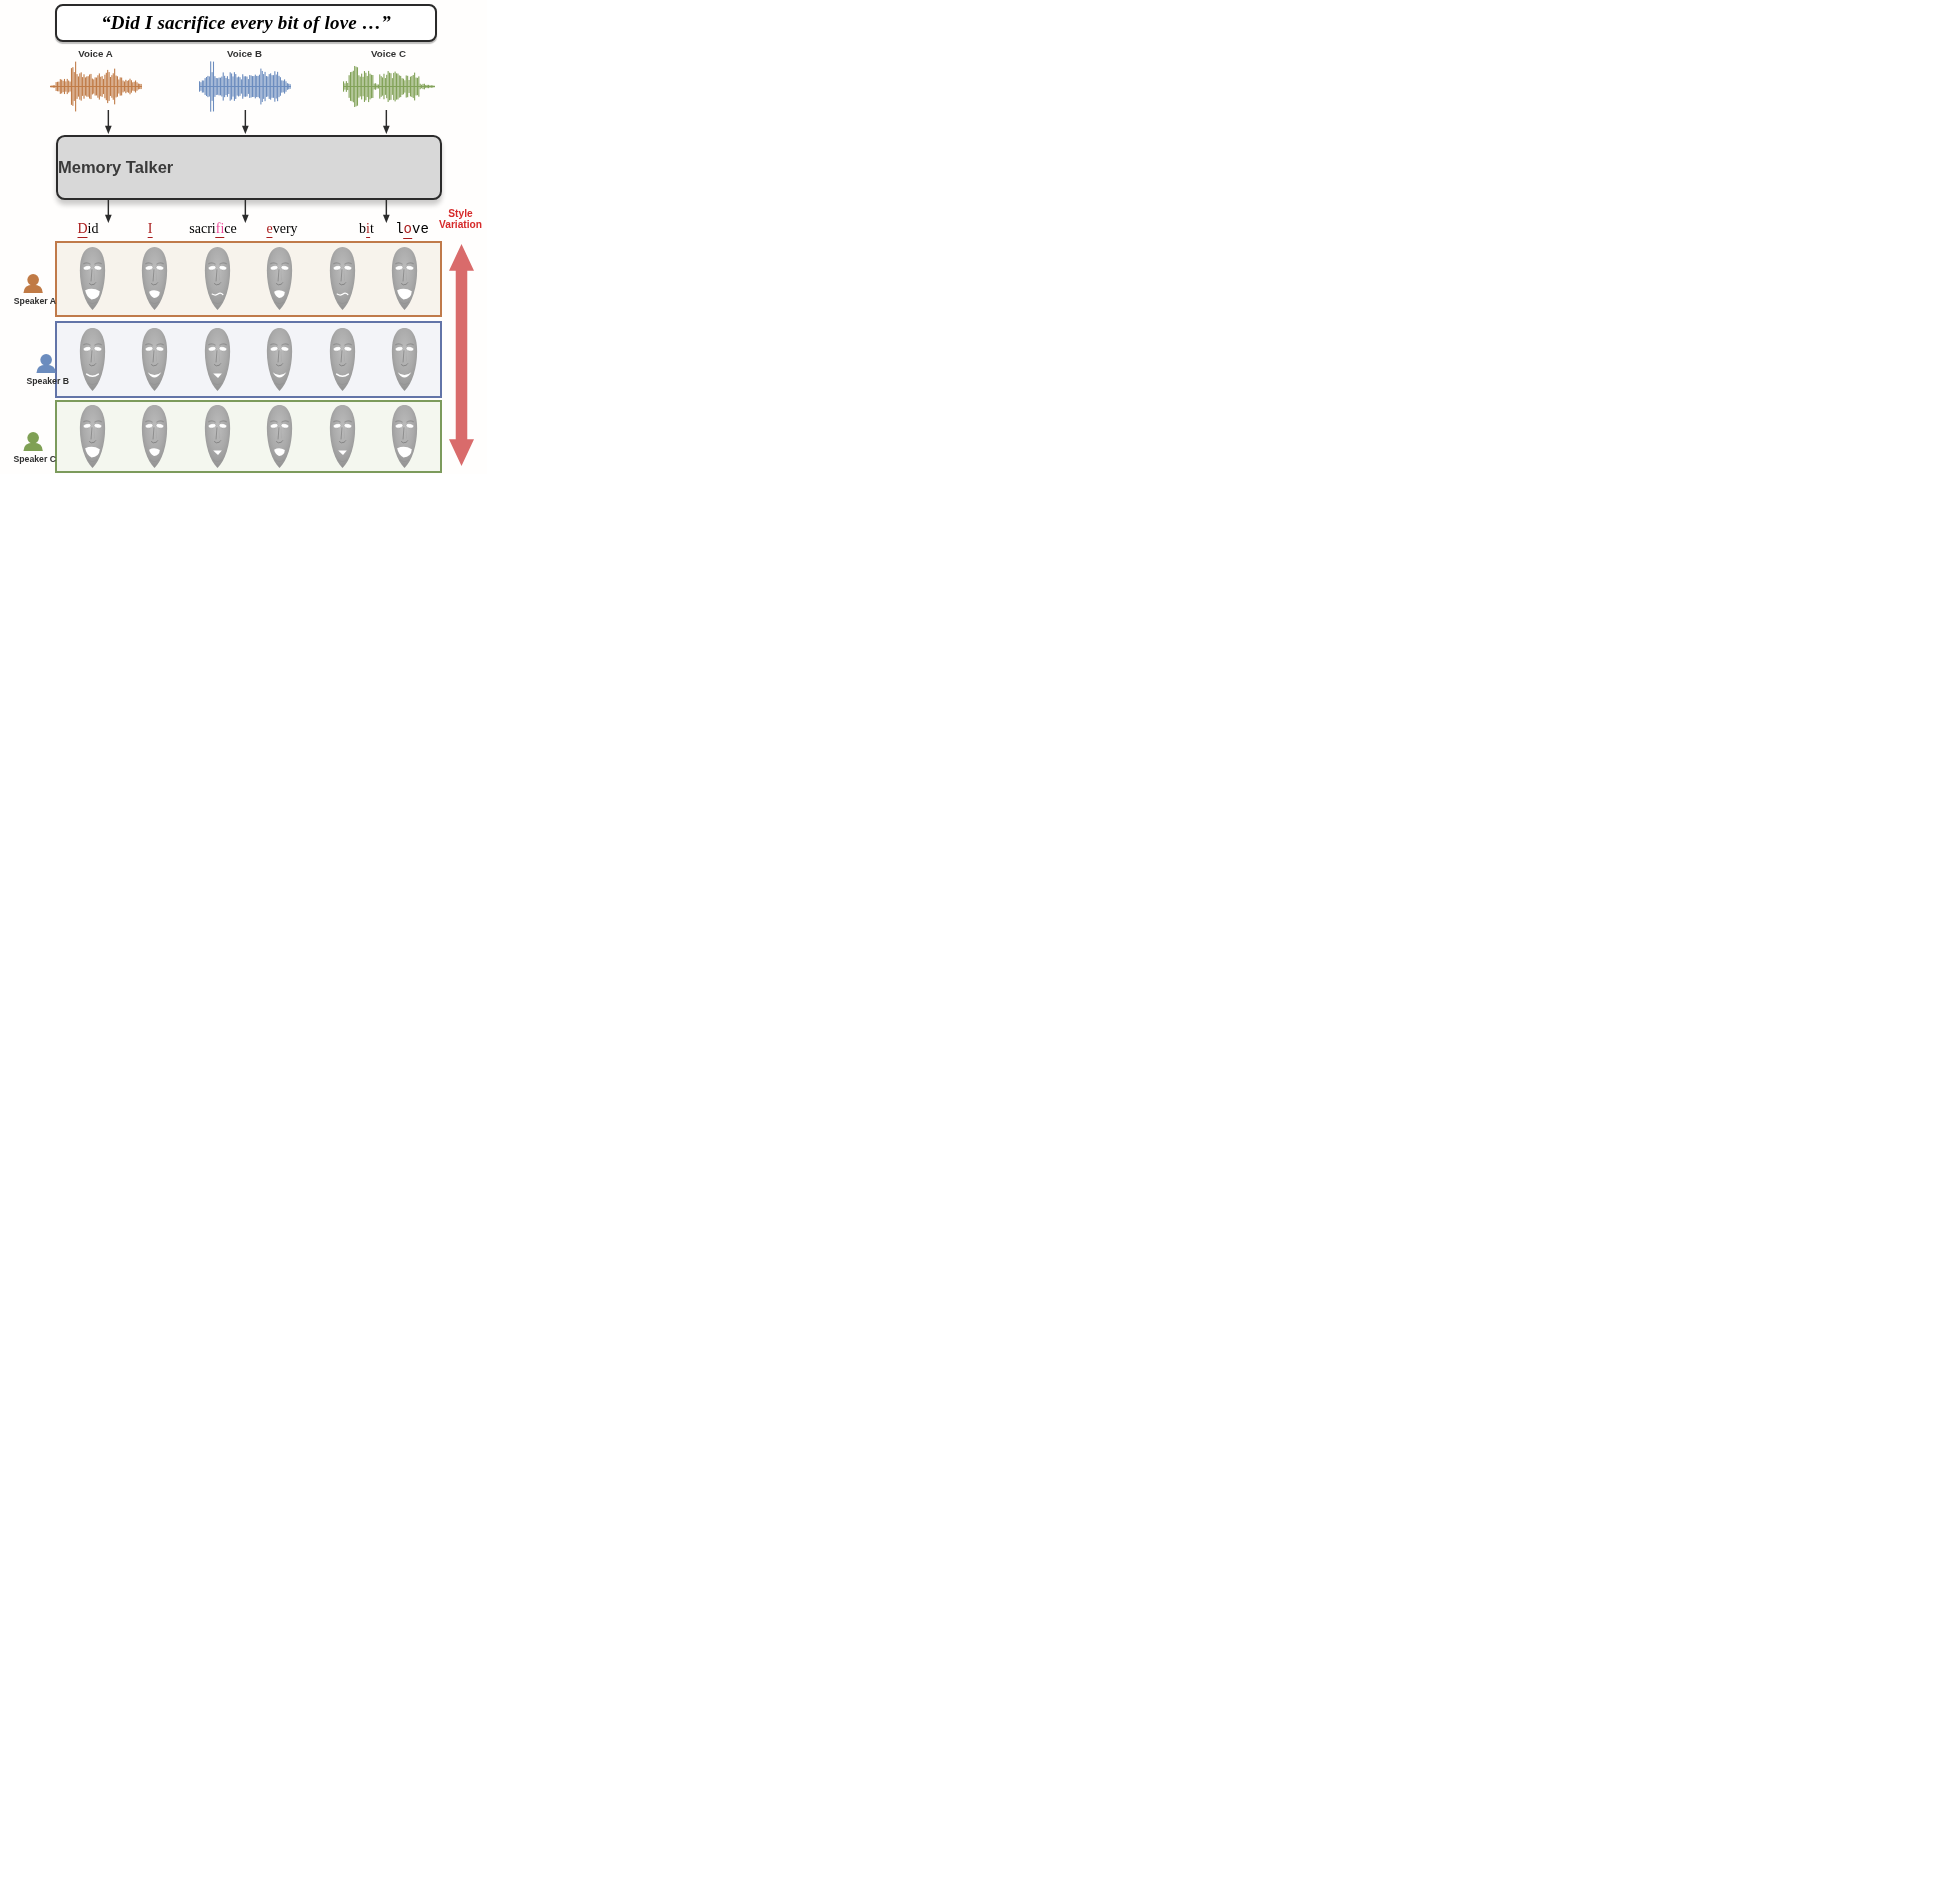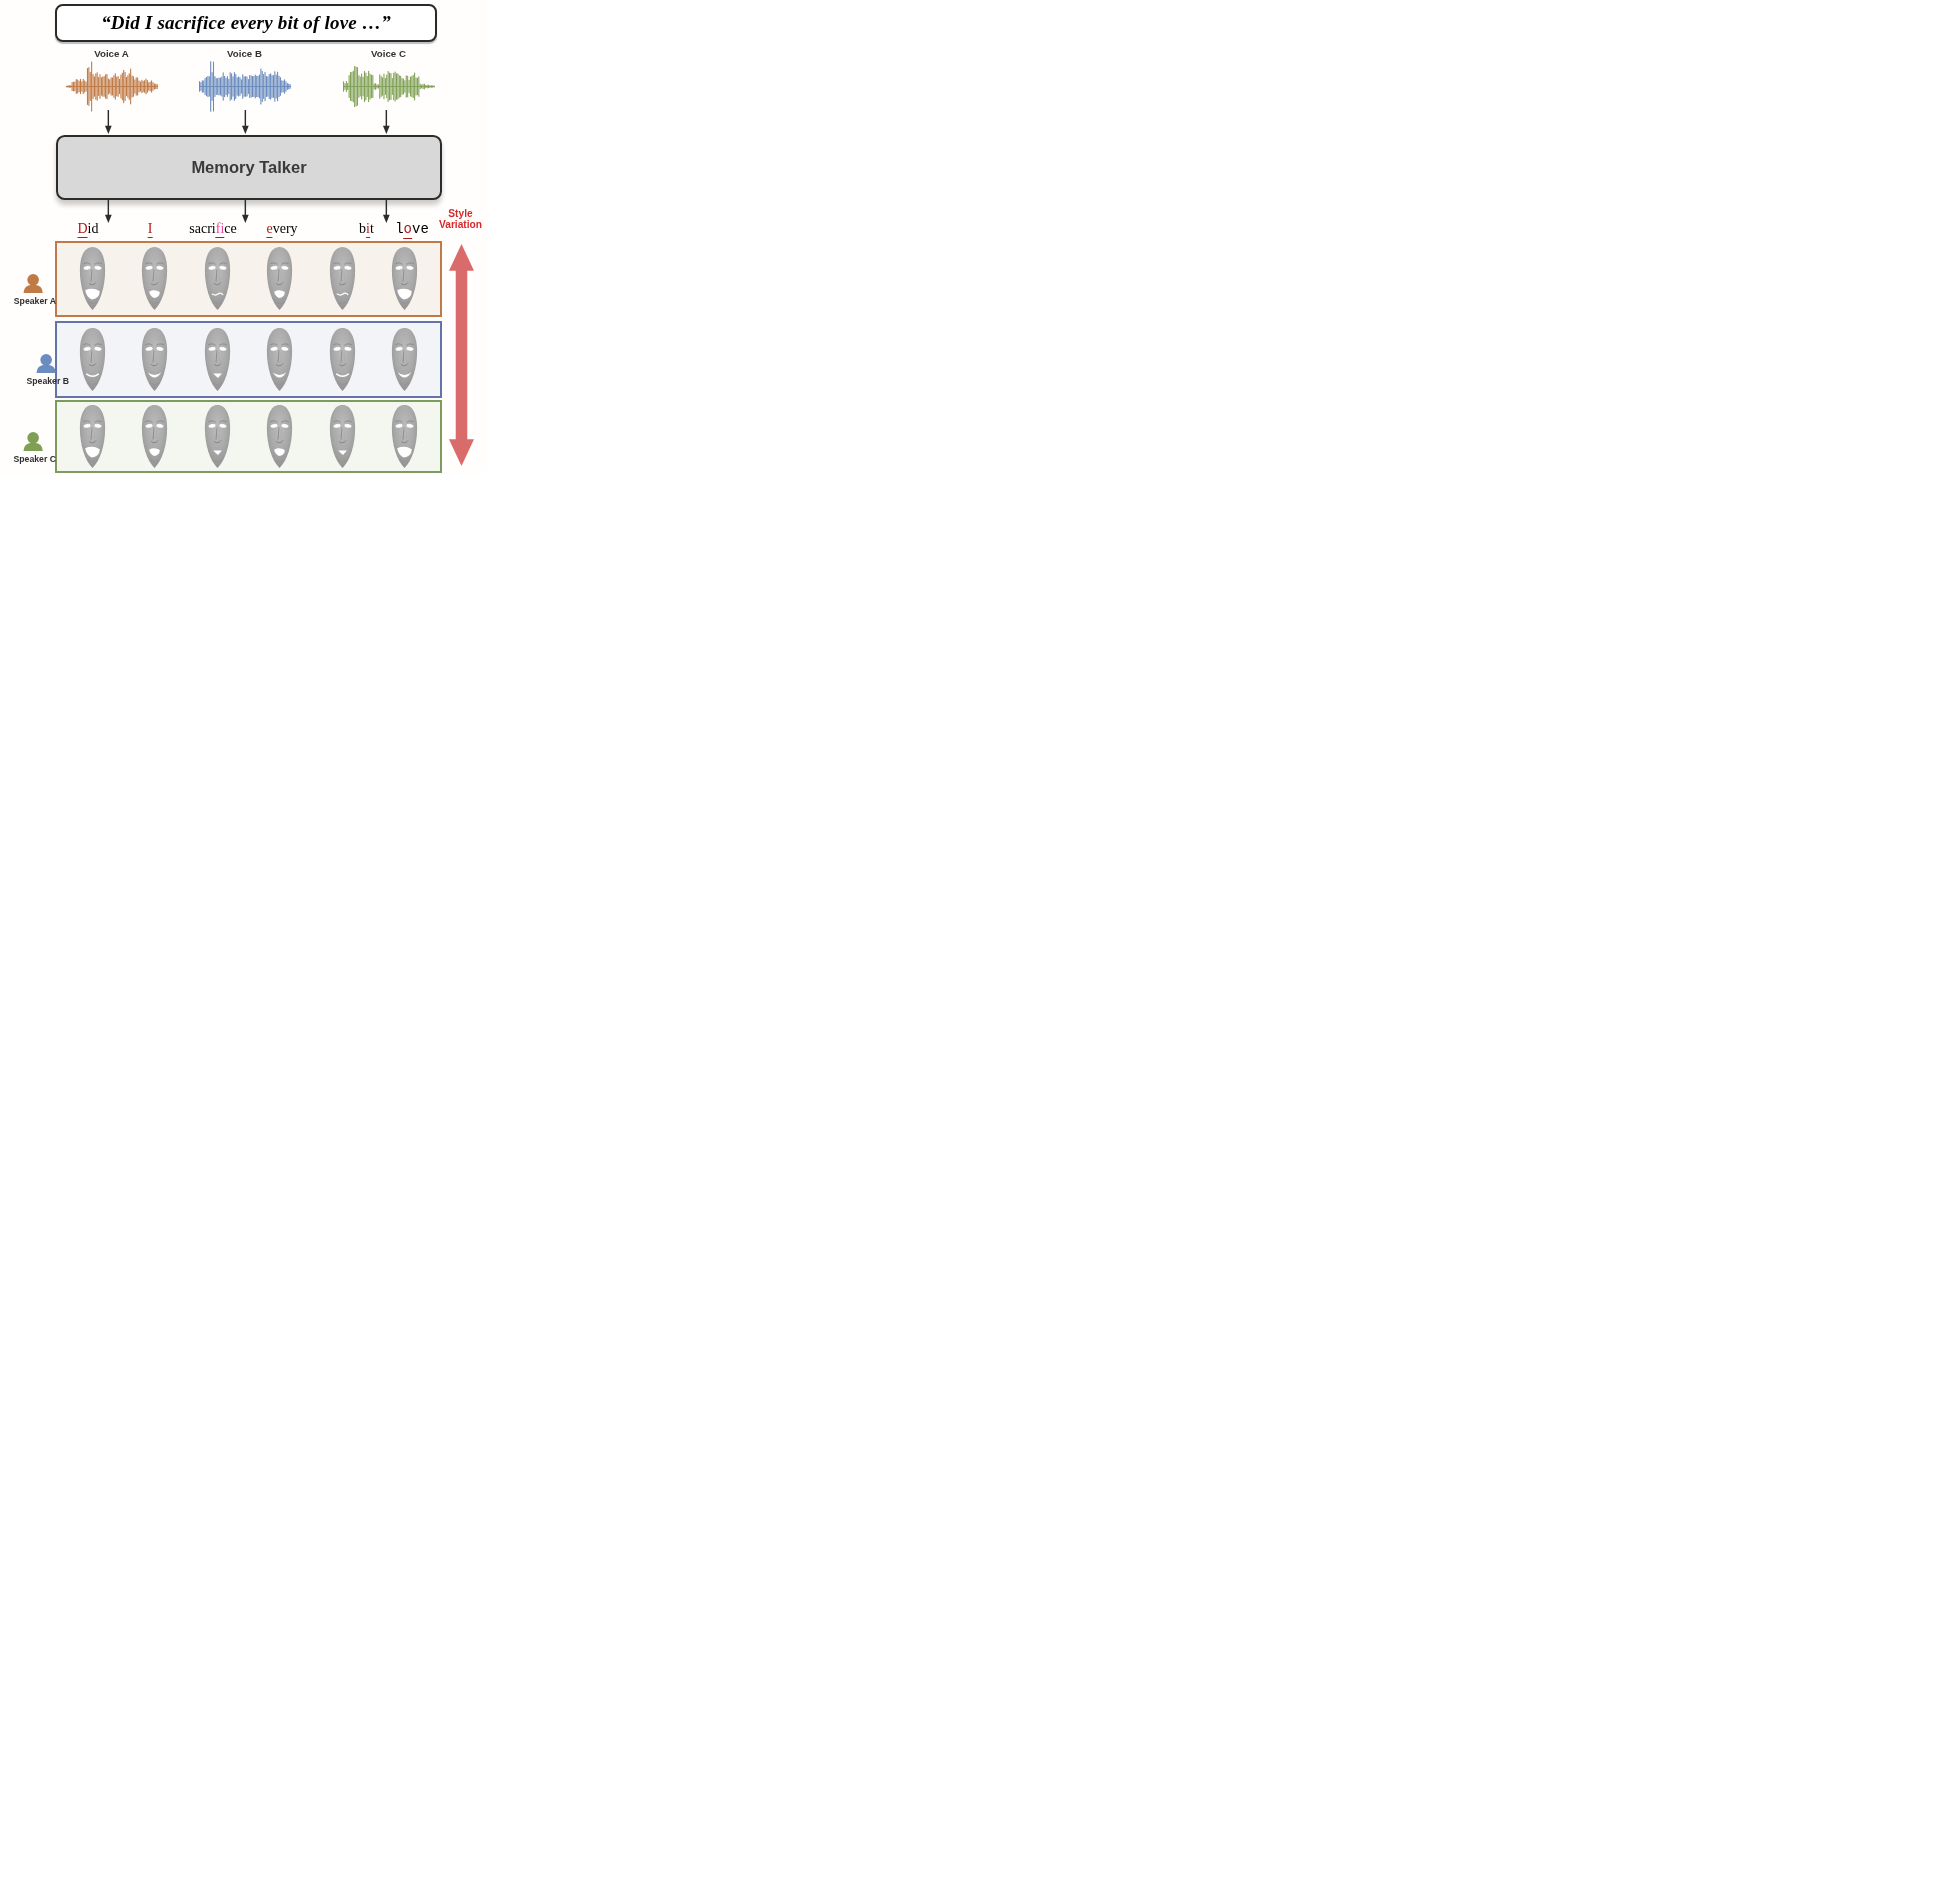--- a/index.html
+++ b/index.html
@@ -13,21 +13,21 @@
     font-size:19px;color:#000;letter-spacing:0.2px;white-space:nowrap;}
 
   .voice-col{position:absolute;top:48px;width:97px;text-align:center;}
   .voice-label{font-size:9.7px;font-weight:bold;color:#333;}
   .voice-wave{display:block;margin:1.9px auto 0;}
 
   .arrow-black{position:absolute;}
 
   .model-box{position:absolute;left:56px;top:135px;width:386px;height:65px;
     background:#d8d8d8;border:2.9px solid #2b2b2b;border-radius:8.7px;
-    display:flex;align-items:center;justify-content:center;
+    display:flex;align-items:center;justify-content:flex-start;
     box-shadow:0 4.4px 5.8px rgba(0,0,0,.2);box-sizing:border-box;}
   .model-label{font-size:16.5px;font-weight:bold;color:#3a3a3a;}
 
   .word{position:absolute;top:221px;transform:translateX(-50%);
     font-family:"Liberation Serif",serif;font-size:14px;color:#000;white-space:nowrap;}
   .word .red{color:#a91d1d;border-bottom:1.9px solid #a91d1d;padding-bottom:1px;}
 
   .style-variation{position:absolute;left:435px;top:208px;width:51px;text-align:center;
     font-weight:bold;font-size:10.2px;line-height:1.12;}
   .style-arrow{position:absolute;left:449px;top:243px;}
@@ -53,21 +53,21 @@
   </defs>
 </svg>
 
 <div id="canvas">
 
   <div class="quote-box">
     <span class="quote-text">“Did I sacrifice every bit of love …”</span>
   </div>
 
   <div id="voices">
-      <div class="voice-col" style="left: 63px; text-align: center;">
+      <div class="voice-col" style="left: 47px; text-align: center;">
         <div class="voice-label">Voice A</div>
         <svg class="voice-wave" width="92" height="51" viewBox="0 0 190 105">
           <rect x="0.0" y="51.0" width="2.25" height="3.0" fill="#c07b47"></rect>
           <rect x="2.9" y="50.2" width="2.25" height="4.5" fill="#c07b47"></rect>
           <rect x="5.8" y="50.0" width="2.25" height="5.0" fill="#c07b47"></rect>
           <rect x="8.6" y="49.9" width="2.25" height="5.2" fill="#c07b47"></rect>
           <rect x="11.5" y="43.4" width="2.25" height="18.3" fill="#c07b47"></rect>
           <rect x="14.4" y="42.8" width="2.25" height="19.5" fill="#c07b47"></rect>
           <rect x="17.3" y="42.4" width="2.25" height="20.2" fill="#c07b47"></rect>
           <rect x="20.2" y="37.3" width="2.25" height="30.4" fill="#c07b47"></rect>

